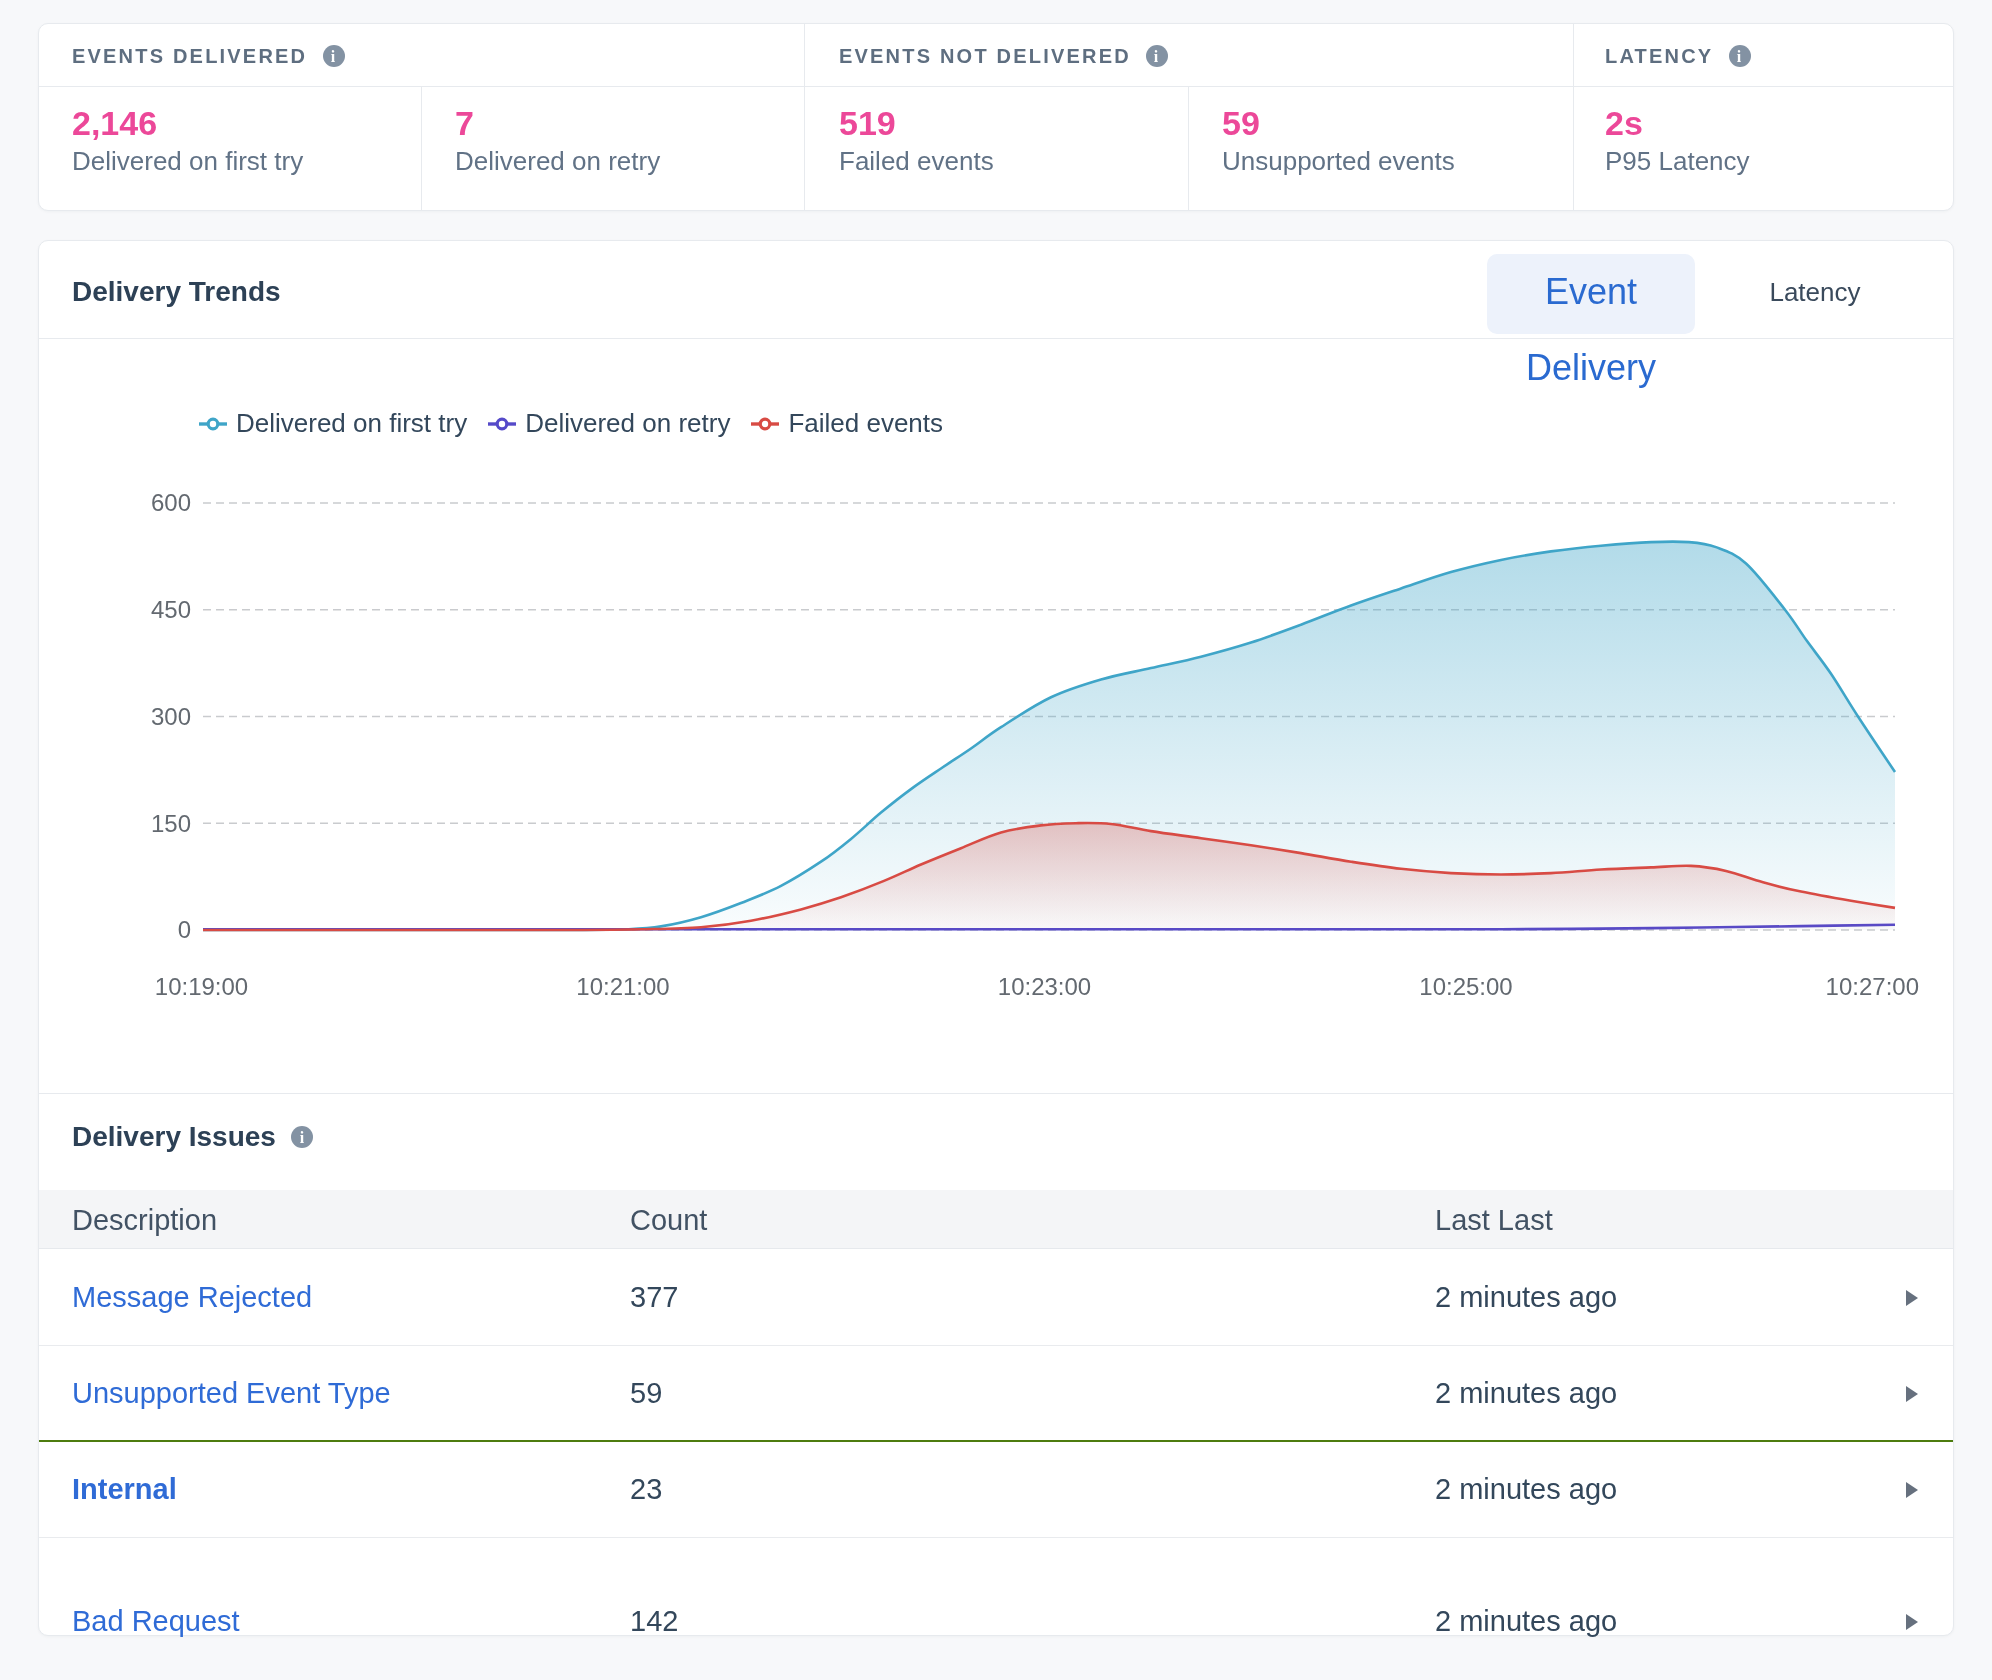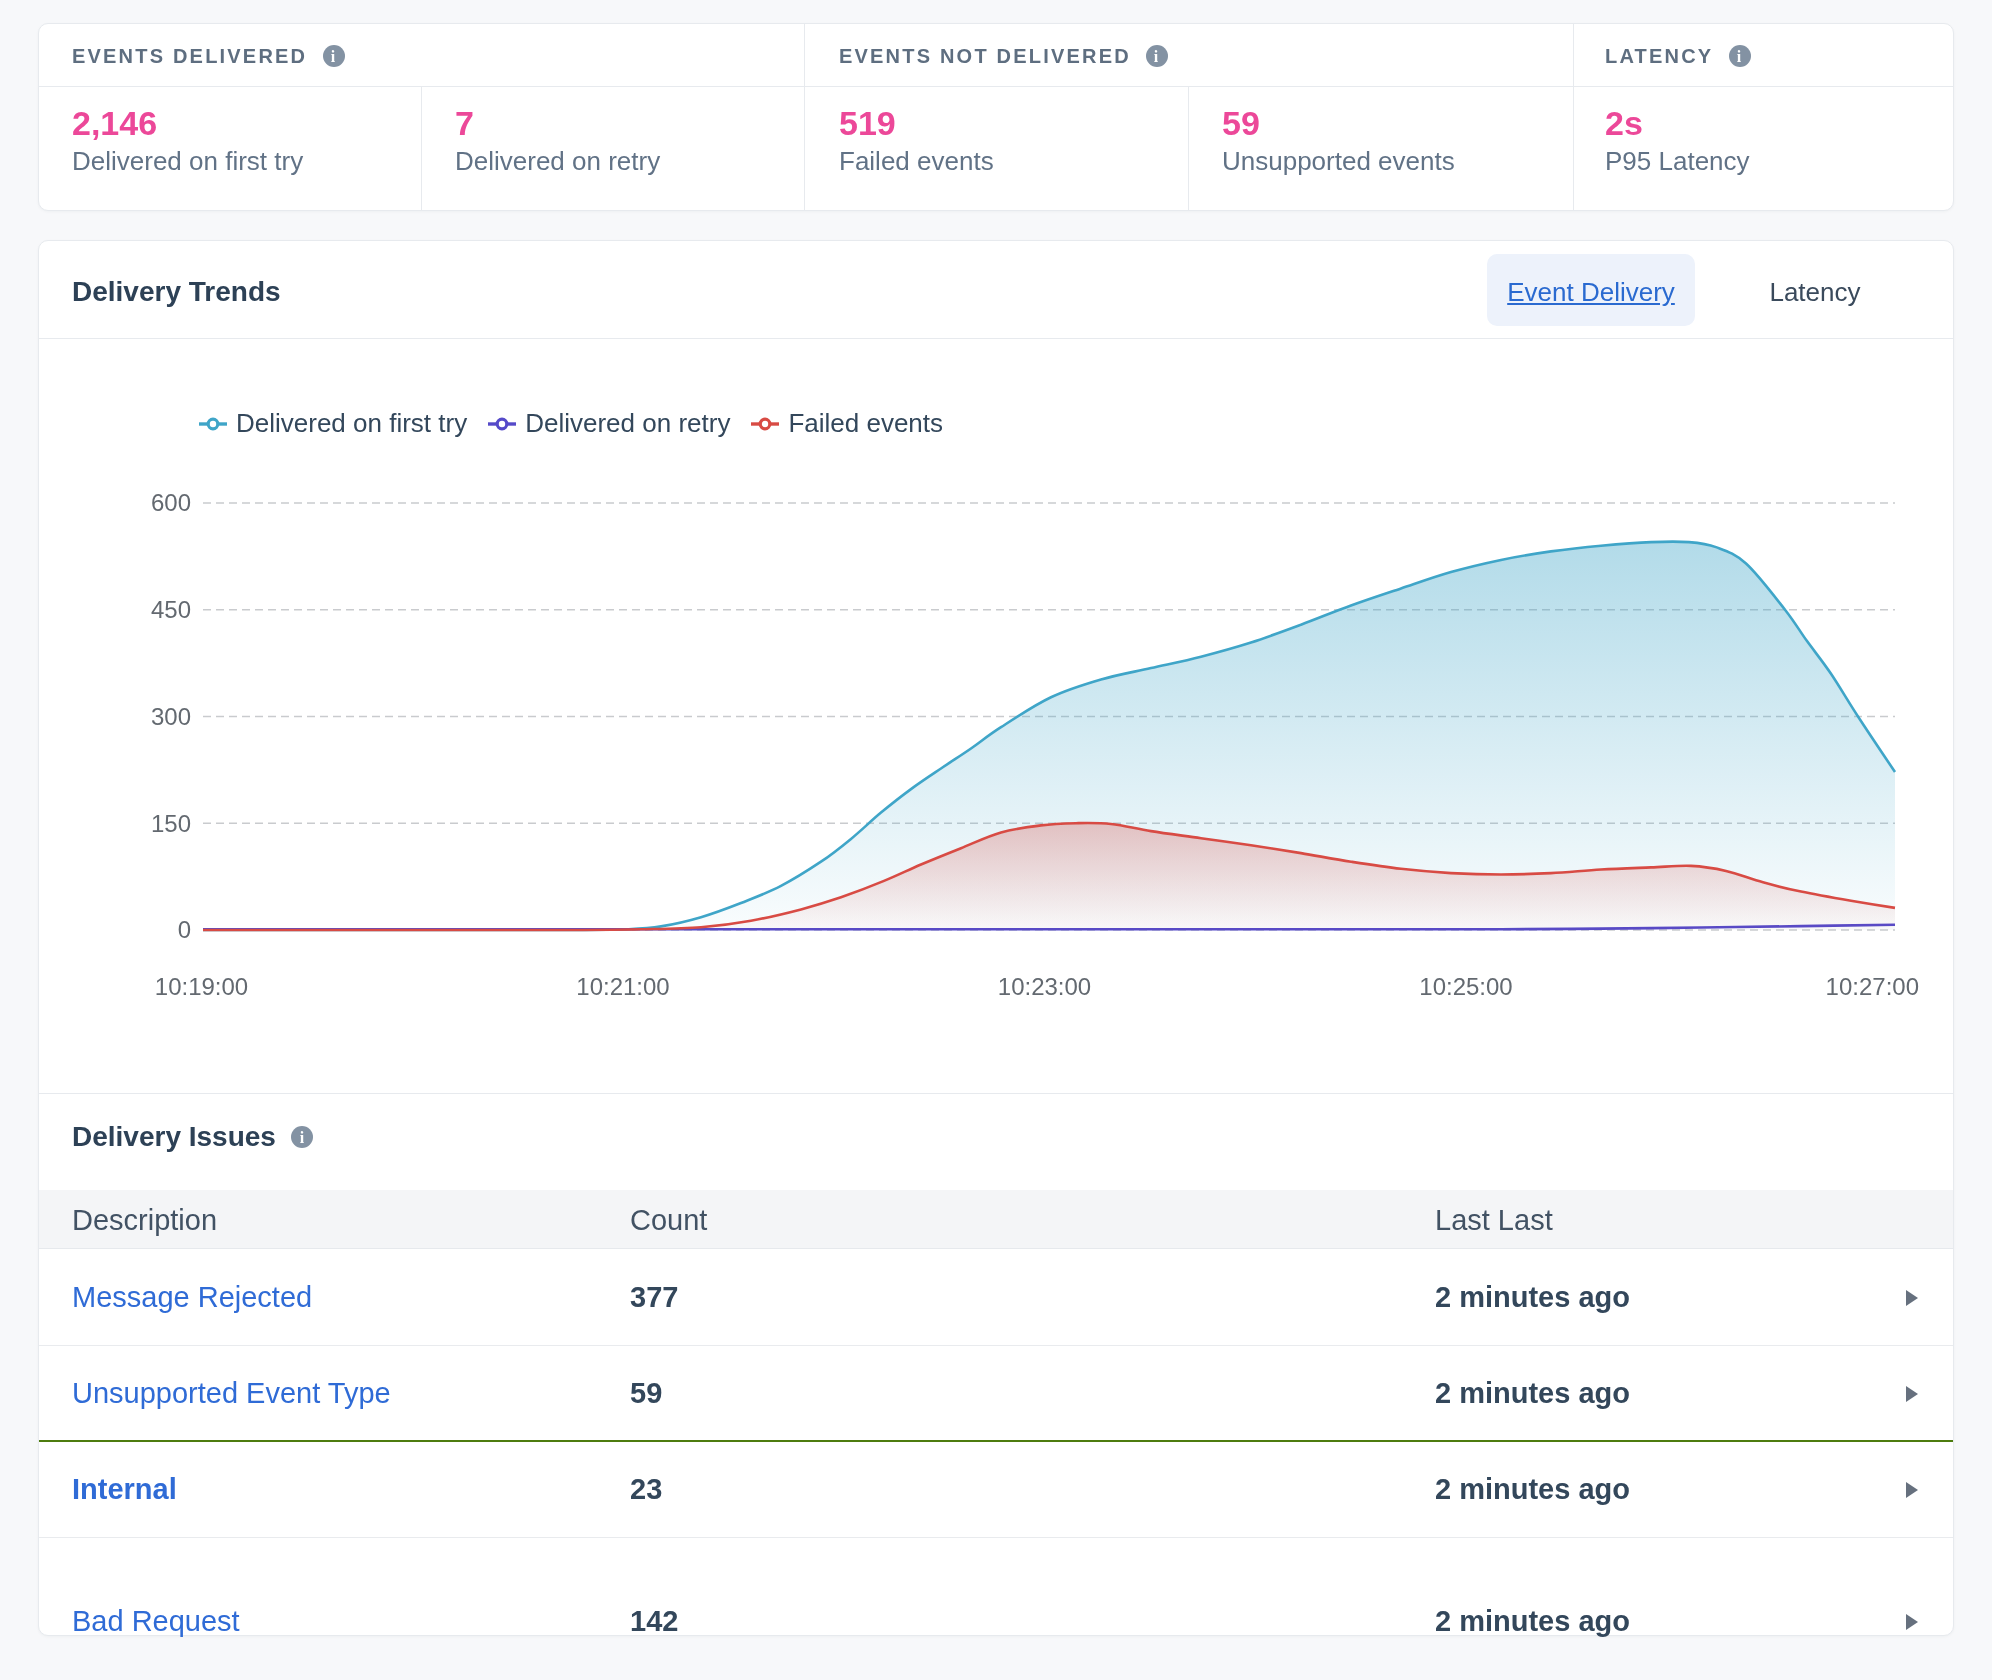--- a/index.html
+++ b/index.html
@@ -7,21 +7,21 @@
   .card{position:absolute;background:#fff;border:1px solid #e7eaee;border-radius:10px;box-shadow:0 1px 3px rgba(25,39,60,.04);box-sizing:border-box;}
   .abs{position:absolute;}
   .capshead{font-size:20px;font-weight:bold;letter-spacing:2.2px;color:#5e6e80;white-space:nowrap;}
   .num{font-size:34px;font-weight:bold;color:#ec4899;line-height:38px;}
   .statlabel{font-size:26px;color:#617286;line-height:34px;margin-top:2px;white-space:nowrap;}
   .vline{position:absolute;width:1px;background:#e7eaee;}
   .hline{position:absolute;height:1px;background:#e7eaee;}
   .title{font-size:28px;font-weight:bold;color:#2d4156;white-space:nowrap;}
   .icoinfo{display:inline-block;vertical-align:middle;}
   .link{color:#2f6bd6;font-size:29px;}
-  .cell{color:#33475b;font-size:29px;font-weight:bold;}
+  .cell{color:#33475b;font-size:29px;}
 </style>
 </head>
 <body>
 
 <div class="card" style="left:38px;top:23px;width:1916px;height:188px;">
   <div class="vline" style="left:765px;top:0;height:186px;"></div>
   <div class="vline" style="left:1534px;top:0;height:186px;"></div>
   <div class="vline" style="left:382px;top:62px;height:124px;"></div>
   <div class="vline" style="left:1149px;top:62px;height:124px;"></div>
   <div class="hline" style="left:0;top:62px;width:1914px;"></div>
@@ -55,21 +55,21 @@
     </div>
 <div class="abs" style="left:1566px;top:80px;">
       <div class="num">2s</div>
       <div class="statlabel">P95 Latency</div>
     </div>
 </div>
 
 <div class="card" style="left:38px;top:240px;width:1916px;height:1396px;">
   <div class="hline" style="left:0;top:97px;width:1914px;"></div>
   <div class="abs title" style="left:33px;top:35px;">Delivery Trends</div>
-  <div class="abs" style="left:1448px;top:13px;width:208px;height:72px;background:#edf2fb;border-radius:10px;text-align:center;line-height:76px;font-size:26px;color:#2a6ad0;text-decoration:underline;">Event Delivery</div>
+  <div class="abs" style="left:1448px;top:13px;width:208px;height:80px;background:#edf2fb;border-radius:10px;text-align:center;line-height:76px;font-size:36px;color:#2a6ad0;">Event Delivery</div>
   <div class="abs" style="left:1664px;top:13px;width:224px;height:80px;text-align:center;line-height:76px;font-size:26px;color:#3a4a5c;">Latency</div>
 
   <div class="abs" style="left:160px;top:167px;height:30px;font-size:0;color:#33475b;white-space:nowrap;"><span style="display:inline-block;vertical-align:middle;margin-right:9px;"><svg width="28" height="14" viewBox="0 0 28 14" style="display:block">
           <line x1="0" y1="7" x2="28" y2="7" stroke="#3fa5c8" stroke-width="3.4"></line>
           <circle cx="14" cy="7" r="4.8" fill="#fff" stroke="#3fa5c8" stroke-width="3.2"></circle>
         </svg></span><span style="font-size:26px;vertical-align:middle;">Delivered on first try</span><span style="display:inline-block;vertical-align:middle;margin-left:21px;margin-right:9px;"><svg width="28" height="14" viewBox="0 0 28 14" style="display:block">
           <line x1="0" y1="7" x2="28" y2="7" stroke="#554ac9" stroke-width="3.4"></line>
           <circle cx="14" cy="7" r="4.8" fill="#fff" stroke="#554ac9" stroke-width="3.2"></circle>
         </svg></span><span style="font-size:26px;vertical-align:middle;">Delivered on retry</span><span style="display:inline-block;vertical-align:middle;margin-left:21px;margin-right:9px;"><svg width="28" height="14" viewBox="0 0 28 14" style="display:block">
           <line x1="0" y1="7" x2="28" y2="7" stroke="#d84b44" stroke-width="3.4"></line>

